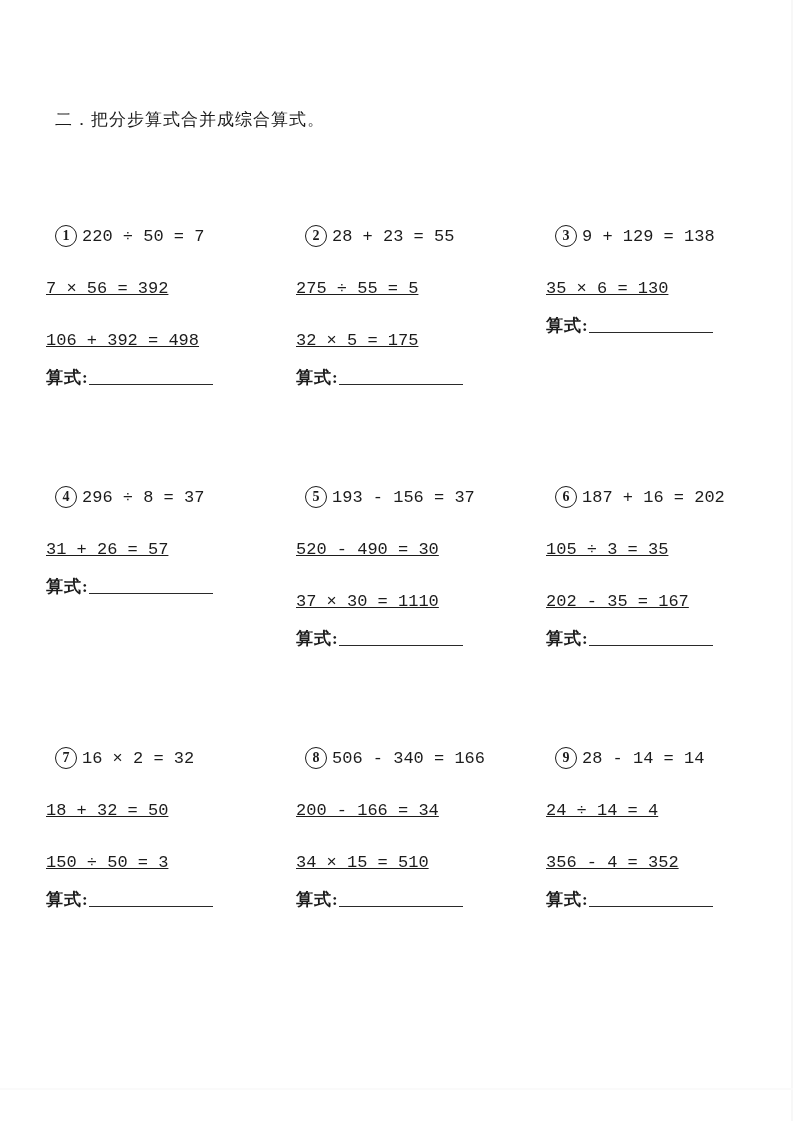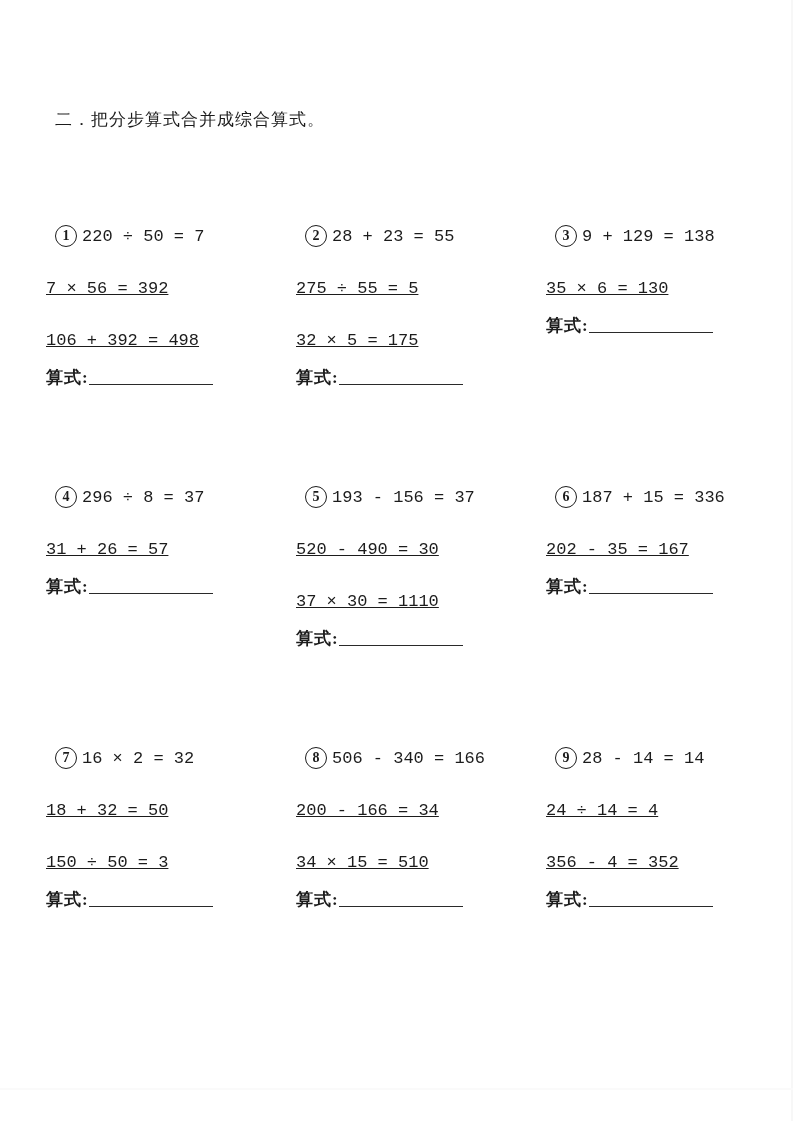--- a/index.html
+++ b/index.html
@@ -191,22 +191,25 @@
         <span class="answer-label">算式:</span>
           <span class="answer-blank"></span>
       </div>
     </div>
 
     <div class="problem">
       <div class="eq-line first">
         <span class="circle-num">
             <span>6</span>
           </span>
-        <span>187 + 15 = 336</span>
-      </div>
+        <span>187 + 16 = 202</span>
+      </div>
+      <div class="eq-line centered">
+          <span>105 ÷ 3 = 35</span>
+        </div>
       <div class="eq-line centered">
           <span>202 - 35 = 167</span>
         </div>
       <div class="answer-line">
         <span class="answer-label">算式:</span>
           <span class="answer-blank"></span>
       </div>
     </div>
 
     <div class="problem">

